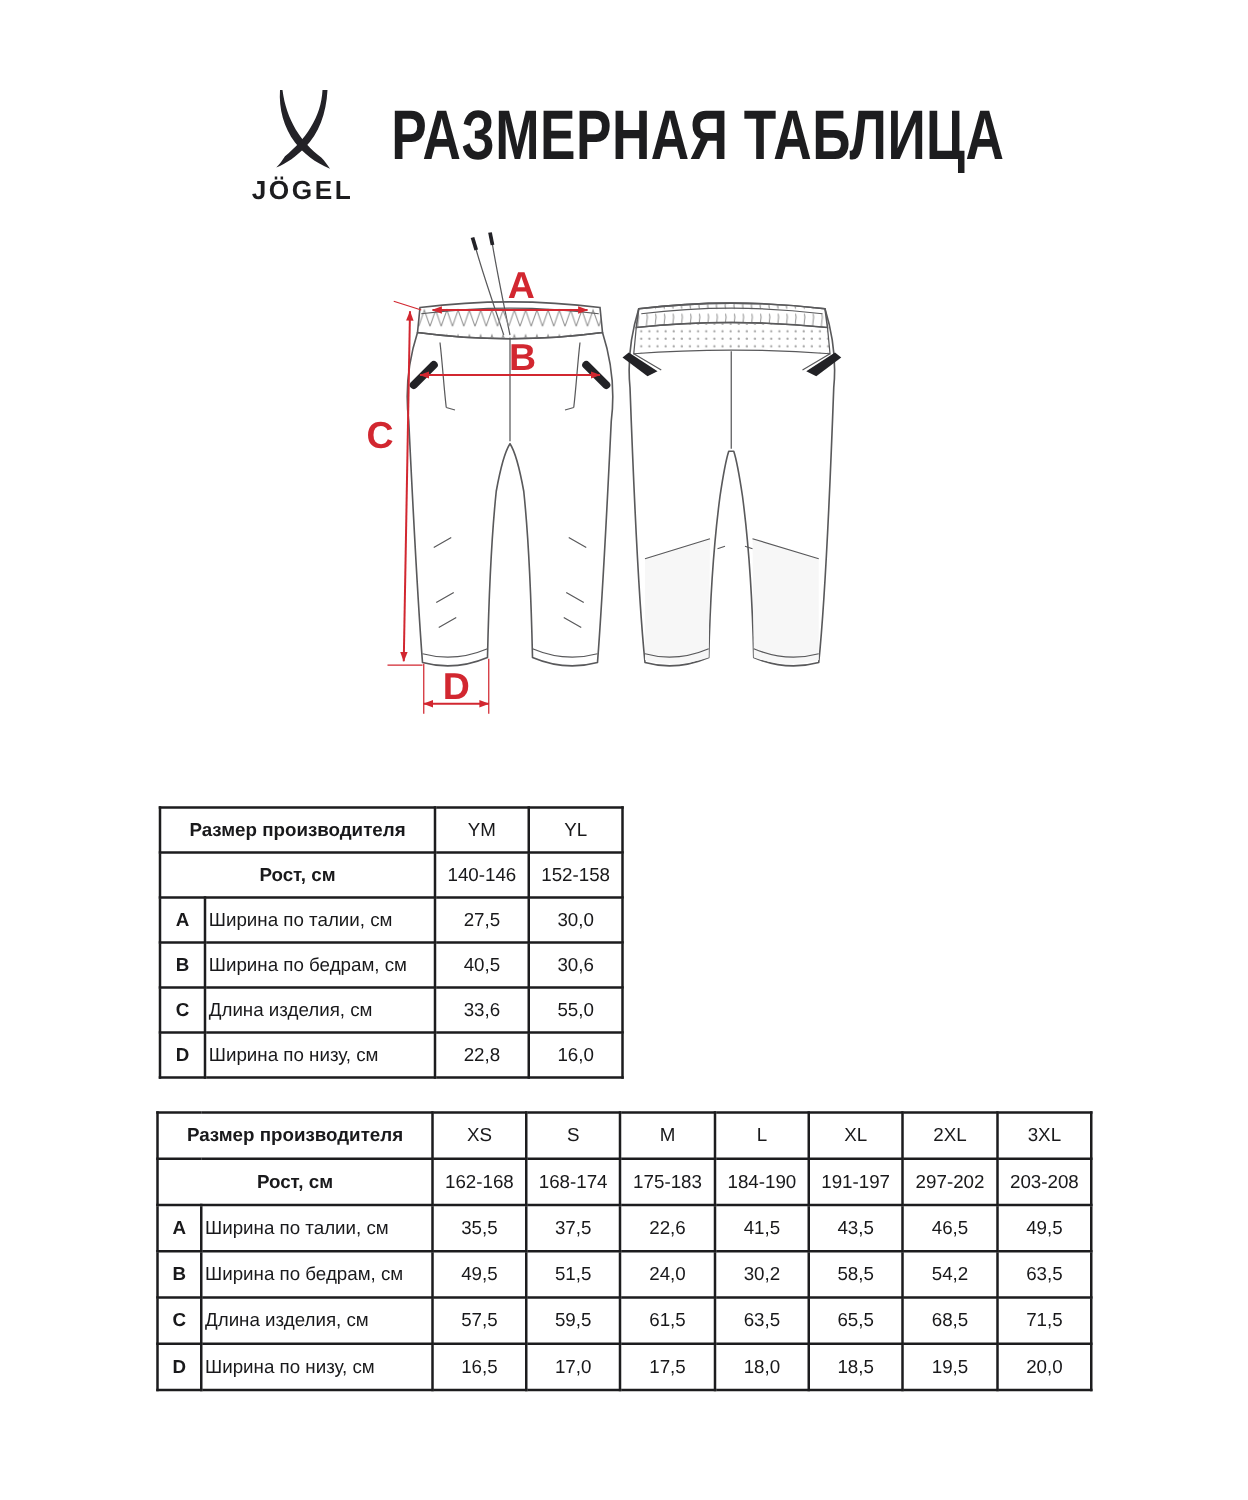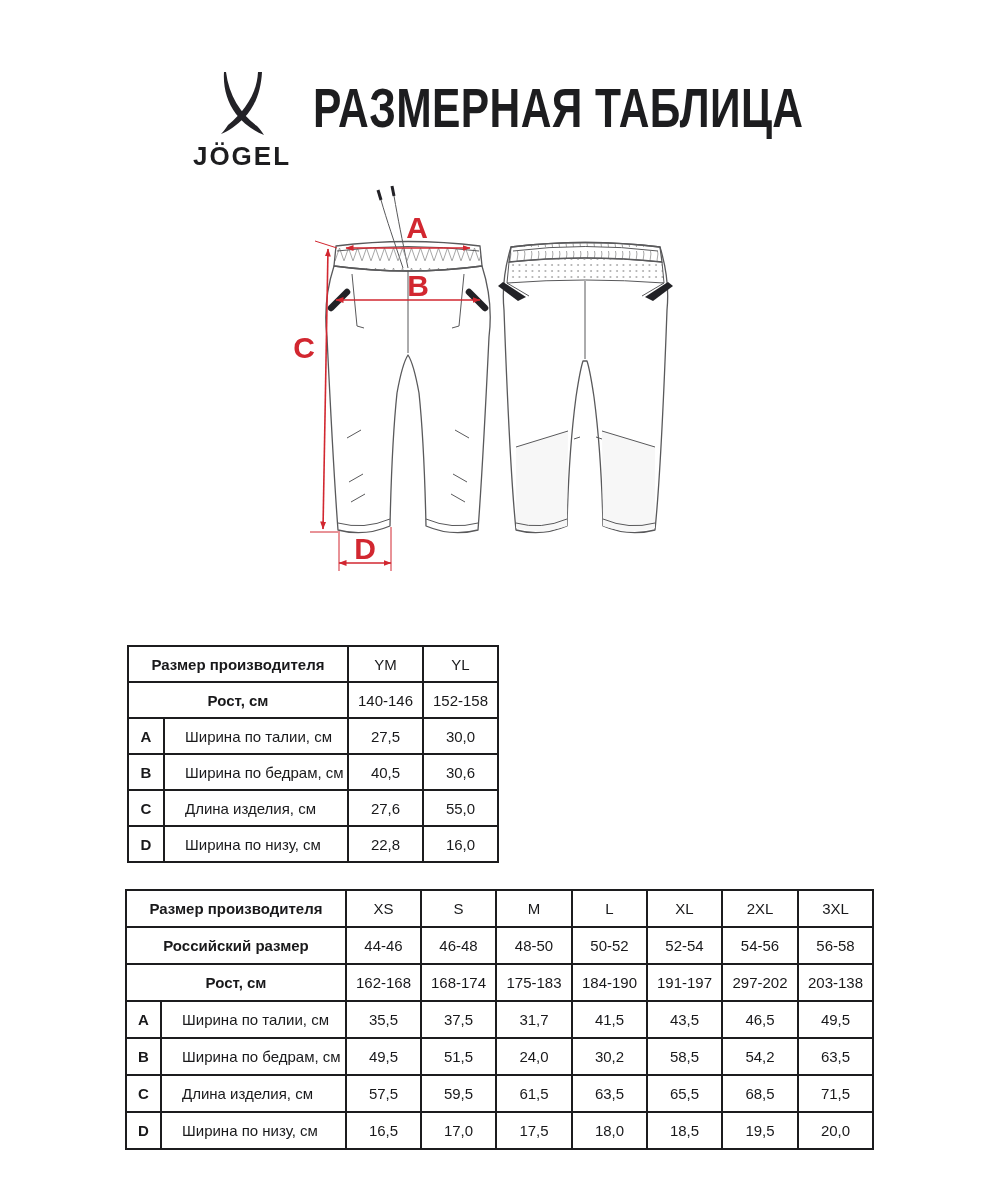--- a/index.html
+++ b/index.html
@@ -7,21 +7,21 @@
     width:998px;height:1200px;position:relative;background:#ffffff;
     font-family:"Liberation Sans",sans-serif;color:var(--ink,#1d1d1f);
     overflow:hidden;
   }
   .page{position:absolute;inset:0;background:#fff;}
 
   
   .logo-sym{position:absolute;left:216px;top:71px;width:54px;height:68px;}
   .brand{
     position:absolute;left:188px;top:141px;width:108px;text-align:center;
-    font-size:26px;font-weight:700;letter-spacing:2px;color:var(--ink,#1d1d1f);
+    font-size:21px;font-weight:700;letter-spacing:2px;color:var(--ink,#1d1d1f);
   }
   .title{
     position:absolute;left:313px;top:82px;height:56px;line-height:52px;
     font-size:56px;font-weight:700;white-space:nowrap;color:var(--ink,#1d1d1f);
     transform:scaleX(0.76);transform-origin:left top;letter-spacing:0.5px;
   }
 
   
   .diagram{position:absolute;left:290px;top:185px;width:390px;height:400px;}
   .skw{fill:#ffffff;stroke:var(--sketch_line,#59595b);stroke-width:1.3;stroke-linejoin:round;}
@@ -39,21 +39,21 @@
   .tbl td{
     border:2px solid var(--table_border,#1c1c1e);
     text-align:center;vertical-align:middle;
     font-size:15px;color:#19191b;padding:0;white-space:nowrap;
   }
   .t1{left:127px;top:645px;width:370px;}
   .t1 td{height:34px;}
   .t2{left:125px;top:889px;width:747px;}
   .t2 td{height:35px;}
   td.b{font-weight:700;}
-  td.nm{text-align:left;padding-left:20px;margin-left:46px;}
+  td.nm{text-align:left;padding-left:2px;margin-left:46px;}
 </style>
 </head>
 <body>
 
 <div class="page">
 
   <svg class="logo-sym" viewBox="0 0 54 68" aria-hidden="true">
     <path fill="#232227" d="M8,1 C7,16 11,31 20,43 C27,52 36,59 48,64 C46,61 44,58 41,55 C25,43 13,25 10,1 Z"></path>
     <path fill="#232227" d="M46,1 C45,20 39,36 28,47 C21,54 13,60 5,63 C8,60 10,57 12,54 C28,41 41,23 42,1 Z"></path>
   </svg>
@@ -169,21 +169,21 @@
       </tr>
       <tr>
         <td class="b">B</td>
         <td class="nm">Ширина по бедрам, см</td>
         <td>40,5</td>
         <td>30,6</td>
       </tr>
       <tr>
         <td class="b">C</td>
         <td class="nm">Длина изделия, см</td>
-        <td>27,6</td>
+        <td>33,6</td>
         <td>55,0</td>
       </tr>
       <tr>
         <td class="b">D</td>
         <td class="nm">Ширина по низу, см</td>
         <td>22,8</td>
         <td>16,0</td>
       </tr>
     </tbody>
   </table>
@@ -205,45 +205,35 @@
         <td class="b" colspan="2">Размер производителя</td>
         <td>XS</td>
         <td>S</td>
         <td>M</td>
         <td>L</td>
         <td>XL</td>
         <td>2XL</td>
         <td>3XL</td>
       </tr>
       <tr>
-        <td class="b" colspan="2">Российский размер</td>
-        <td>44-46</td>
-        <td>46-48</td>
-        <td>48-50</td>
-        <td>50-52</td>
-        <td>52-54</td>
-        <td>54-56</td>
-        <td>56-58</td>
-      </tr>
-      <tr>
         <td class="b" colspan="2">Рост, см</td>
         <td>162-168</td>
         <td>168-174</td>
         <td>175-183</td>
         <td>184-190</td>
         <td>191-197</td>
         <td>297-202</td>
-        <td>203-138</td>
+        <td>203-208</td>
       </tr>
       <tr>
         <td class="b">A</td>
         <td class="nm">Ширина по талии, см</td>
         <td>35,5</td>
         <td>37,5</td>
-        <td>31,7</td>
+        <td>22,6</td>
         <td>41,5</td>
         <td>43,5</td>
         <td>46,5</td>
         <td>49,5</td>
       </tr>
       <tr>
         <td class="b">B</td>
         <td class="nm">Ширина по бедрам, см</td>
         <td>49,5</td>
         <td>51,5</td>

